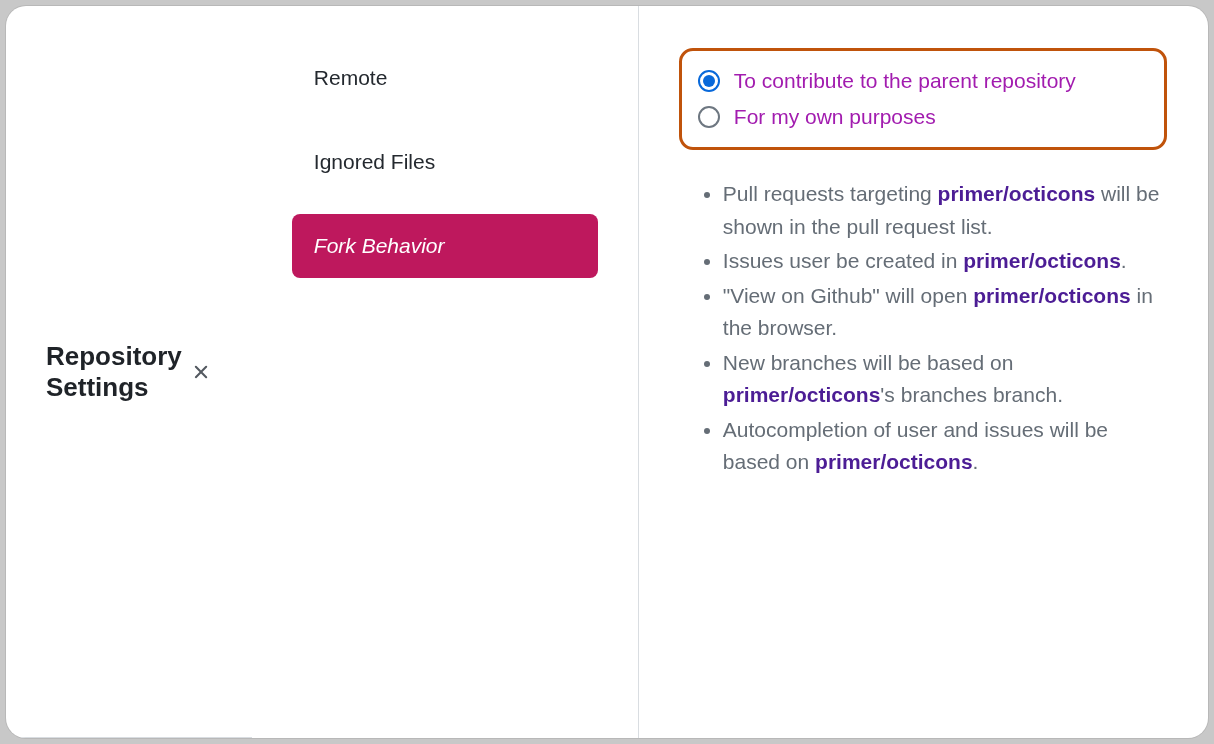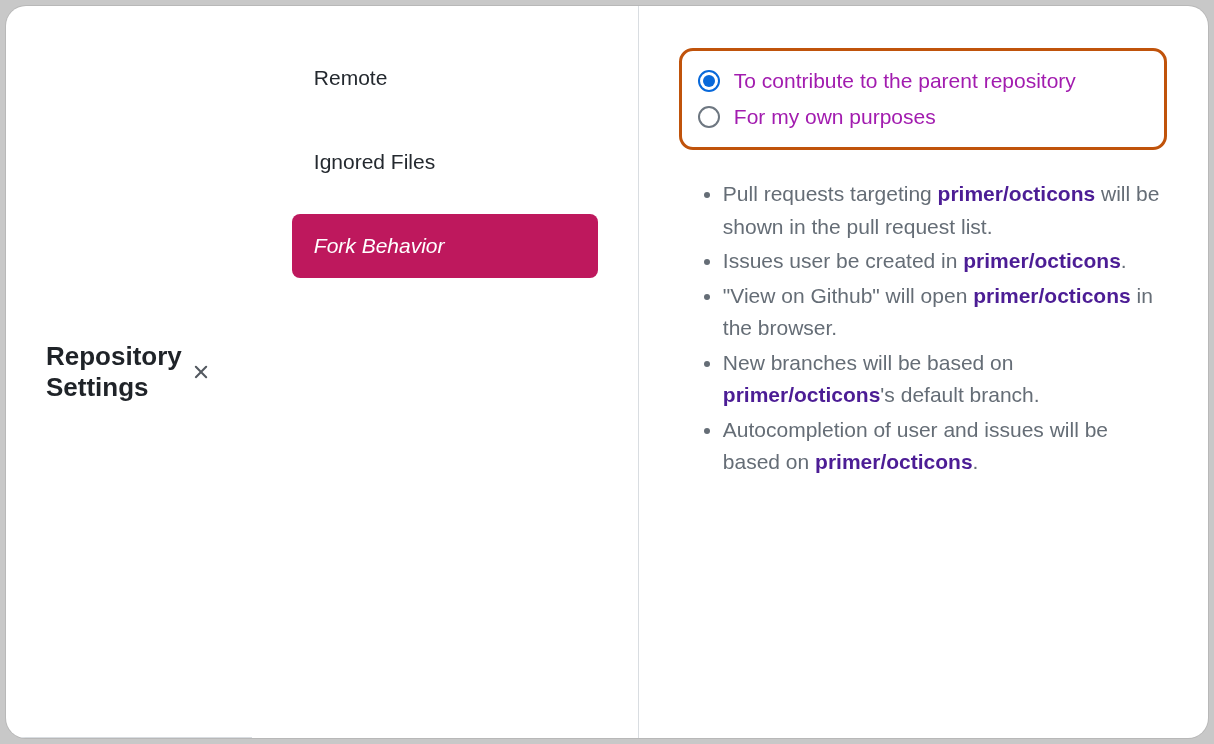--- a/index.html
+++ b/index.html
@@ -201,21 +201,21 @@
         <li>
           <span>Pull requests targeting </span><strong>primer/octicons</strong><span> will be shown in the pull request list.</span>
         </li>
         <li>
           <span>Issues user be created in </span><strong>primer/octicons</strong><span>.</span>
         </li>
         <li>
           <span>"View on Github" will open </span><strong>primer/octicons</strong><span> in the browser.</span>
         </li>
         <li>
-          <span>New branches will be based on </span><strong>primer/octicons</strong><span>'s default branch.</span>
+          <span>New branches will be based on </span><strong>primer/octicons</strong><span>'s branches branch.</span>
         </li>
         <li>
           <span>Autocompletion of user and issues will be based on </span><strong>primer/octicons</strong><span>.</span>
         </li>
       </ul>
     </div>
 
   </div>
 
   <div class="dialog-footer">

